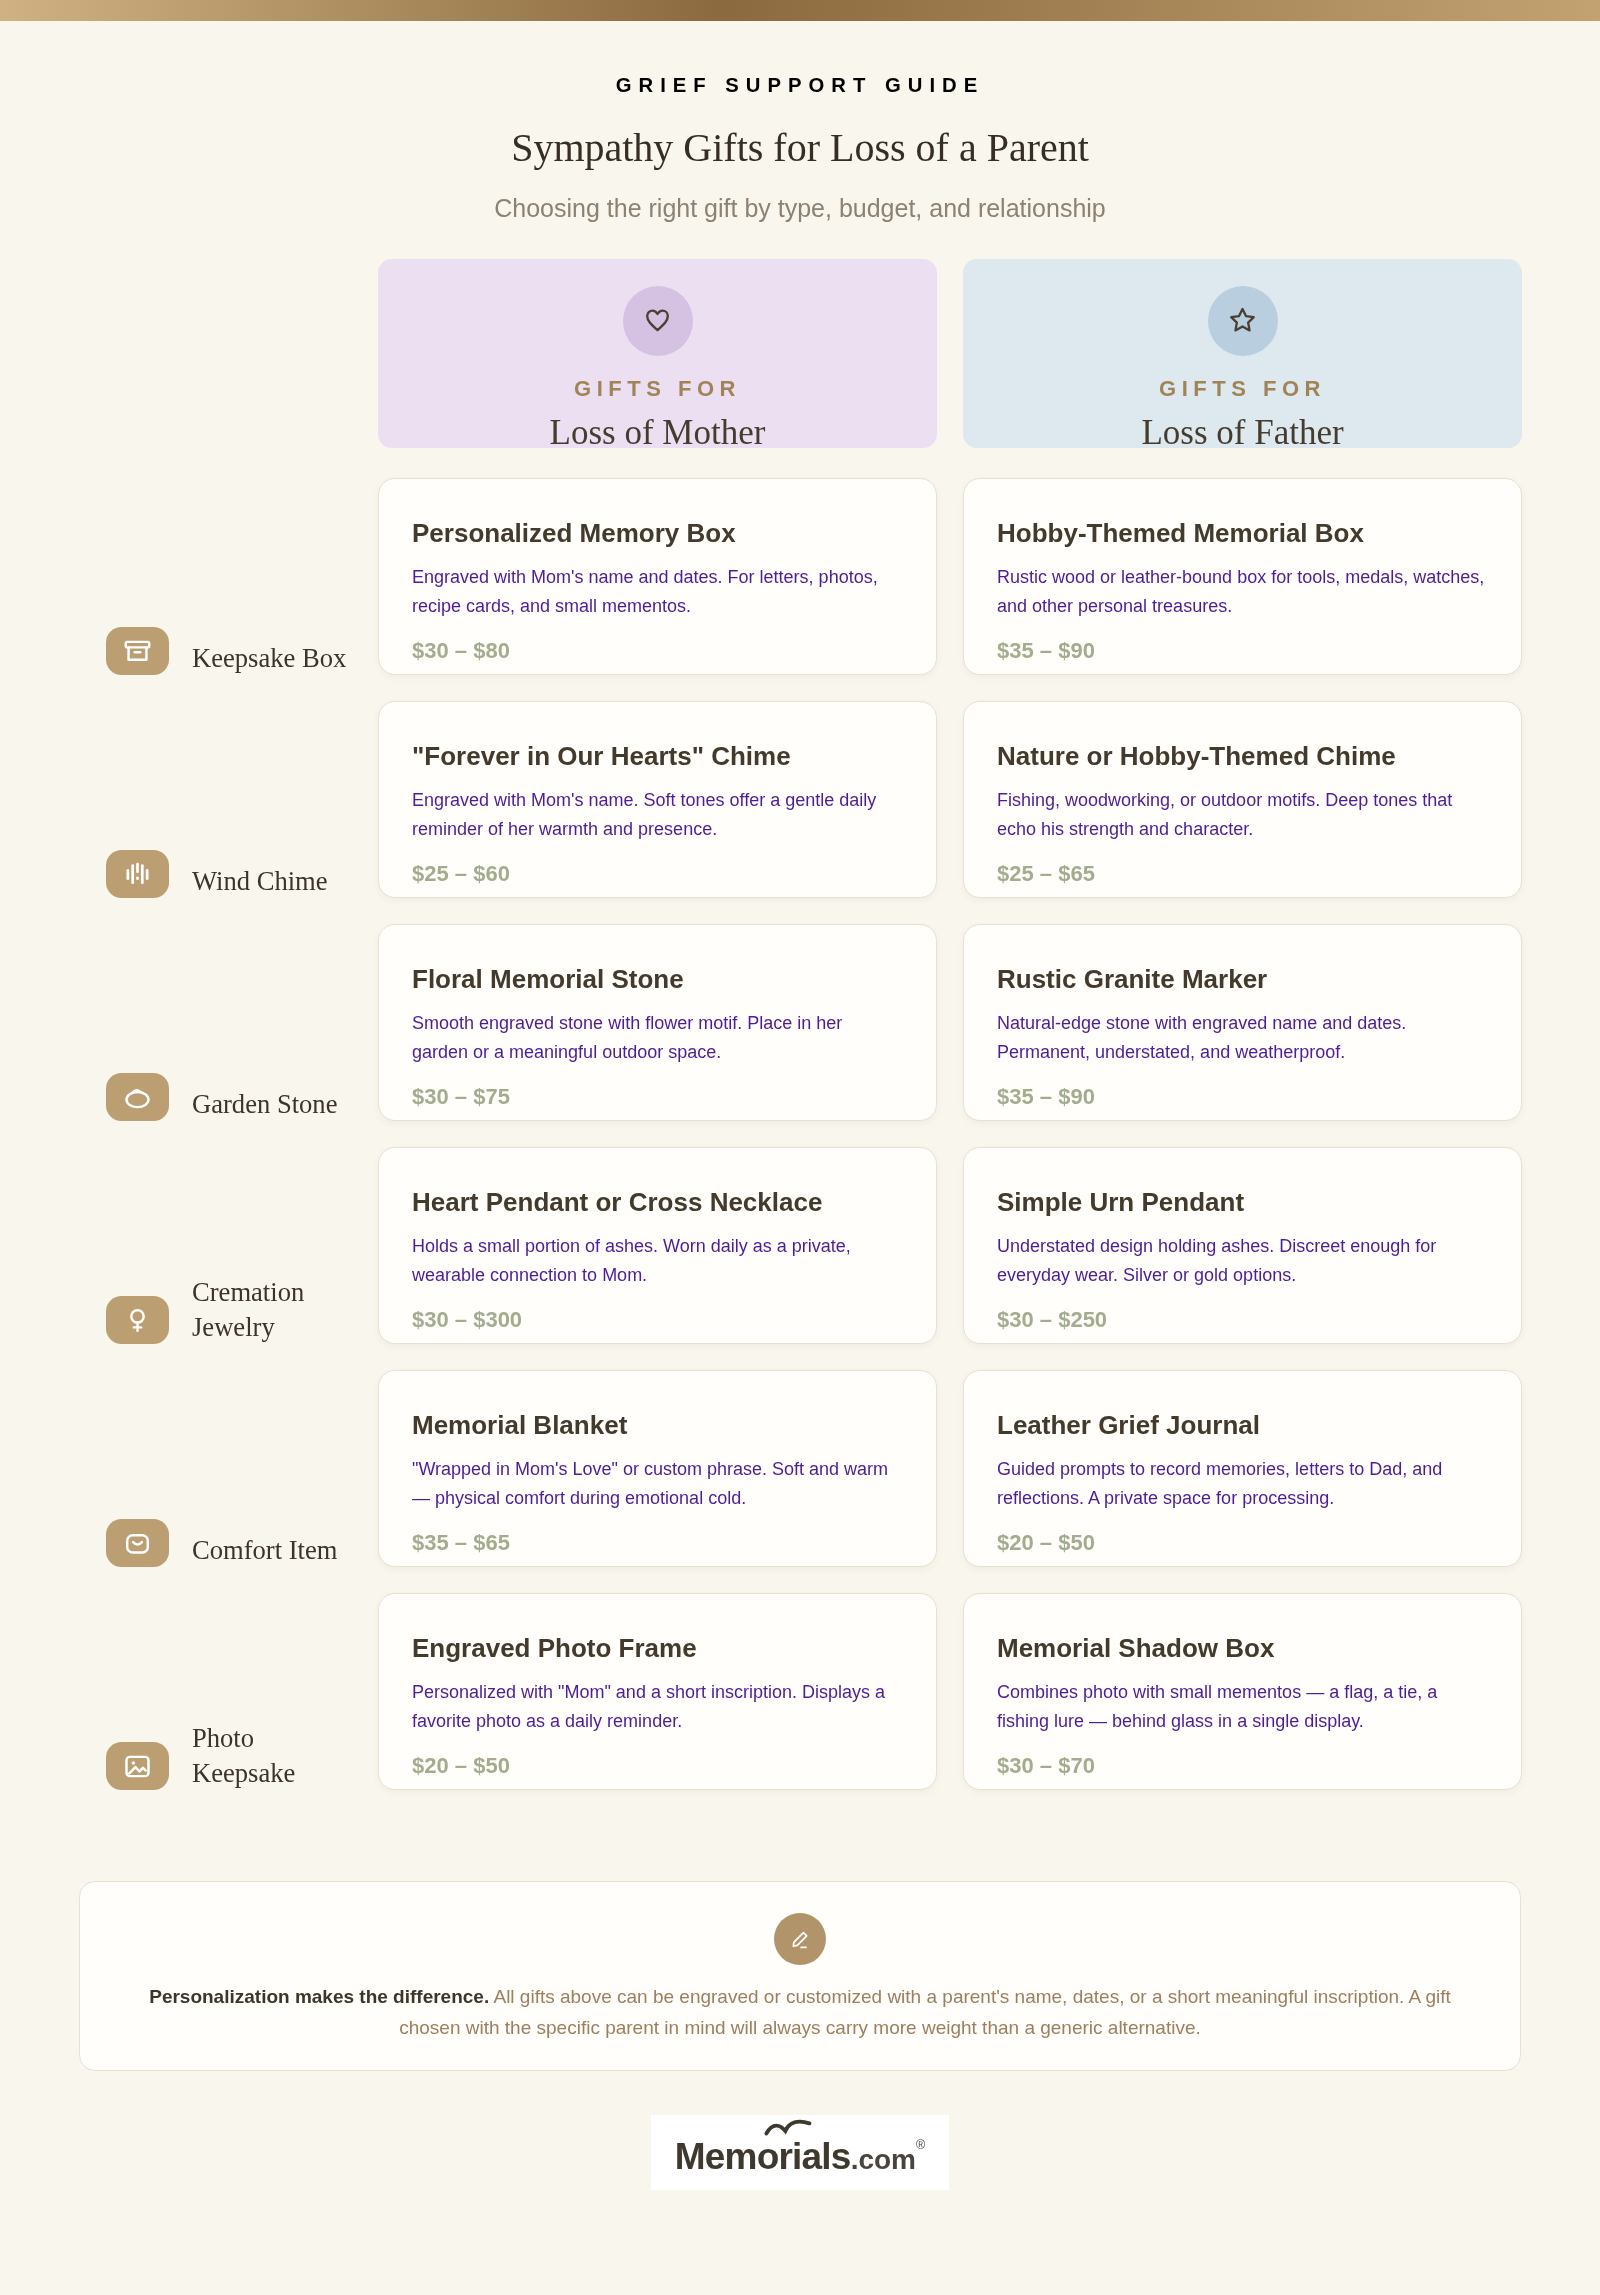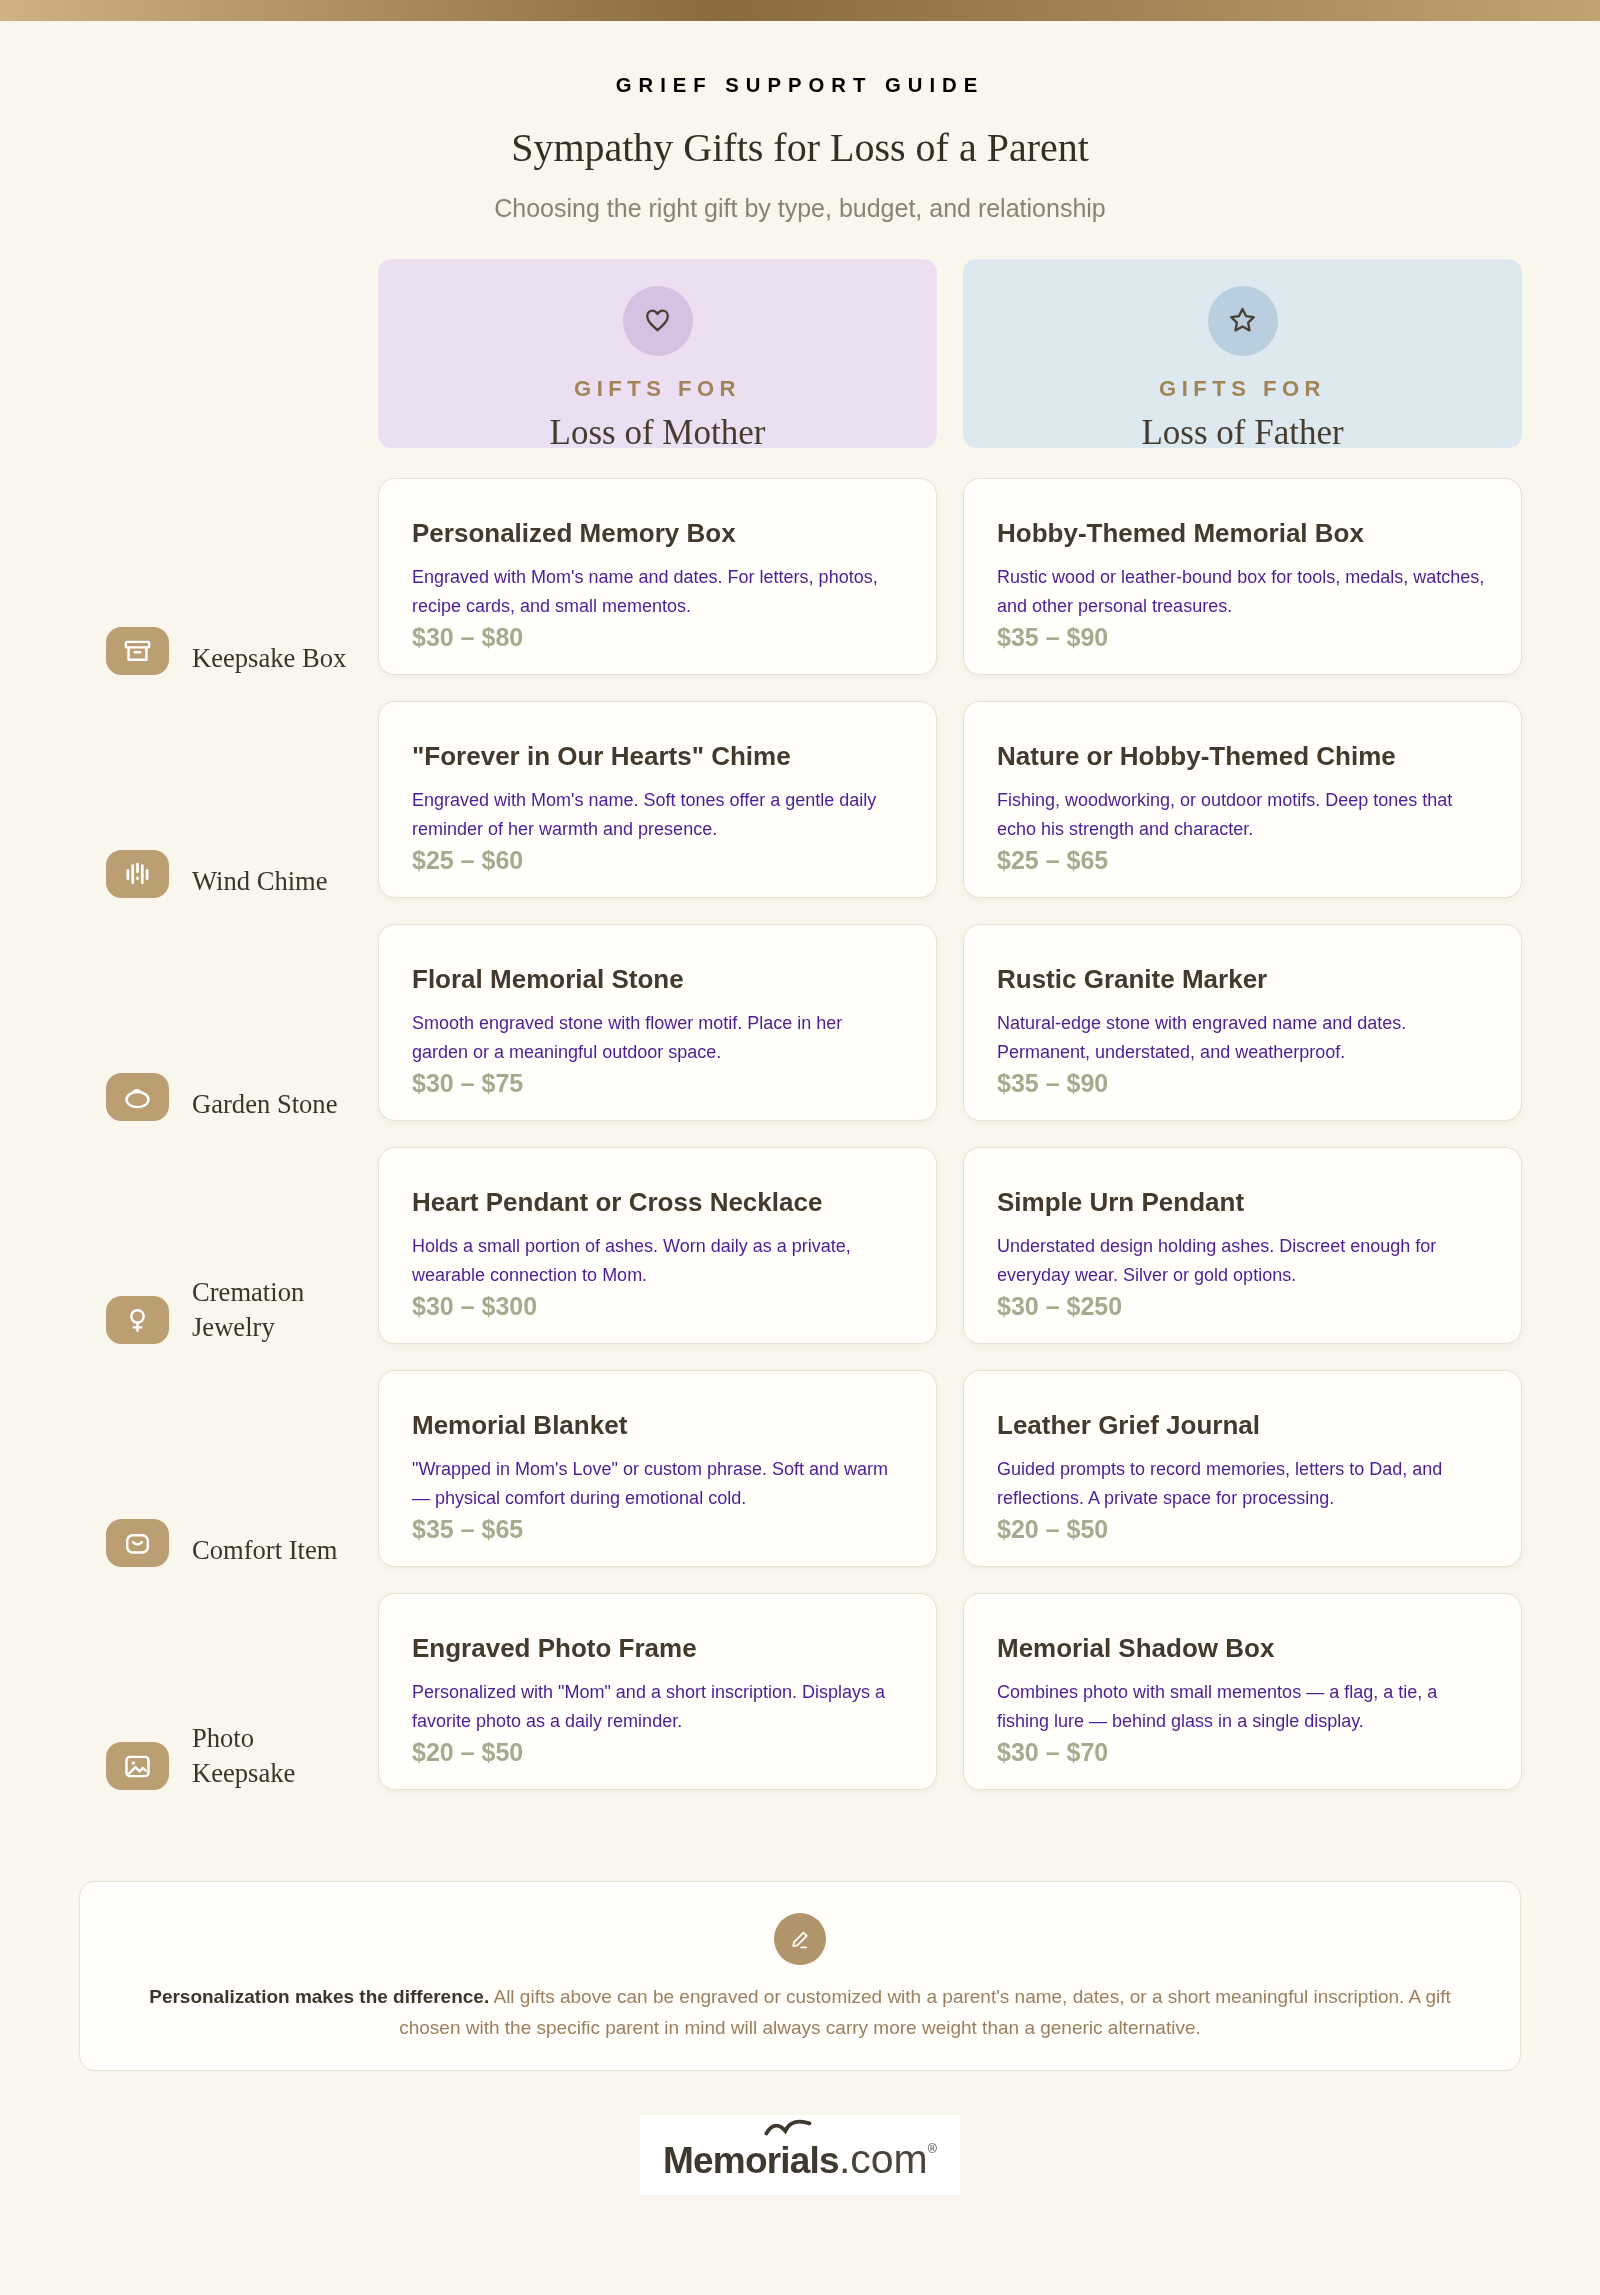--- a/index.html
+++ b/index.html
@@ -69,21 +69,21 @@
   
   .card {
     height: 197px; background: #fffefa;
     border: 1.2px solid #e8e1d3; border-radius: 17px;
     padding: 39px 33px; box-shadow: 0 2.3px 6.3px rgba(90,75,50,.05);
   }
   .card-title { font-size: 26px; font-weight: 700; color: #43392d; }
   .card-desc {
     font-size: 18px; line-height: 1.6; color: #4c1d95; margin-top: 14px;
   }
-  .card-price { font-size: 25px; font-weight: 700; color: #a3ac8e; margin-top: 2px; }
+  .card-price { font-size: 22px; font-weight: 700; color: #a3ac8e; margin-top: 17px; }
   
   .note {
     position: relative; margin: 91px auto 0; width: 1442px;
     background: #fffefa; border: 1.2px solid #e8e1d3; border-radius: 15.6px;
     height: 190px; text-align: center; padding: 100px 47px 0;
   }
   .note-circle {
     position: absolute; top: 31px; left: 50%; transform: translateX(-50%);
     width: 52px; height: 52px; border-radius: 50%; background: #b2946a;
     display: flex; align-items: center; justify-content: center;
@@ -97,21 +97,21 @@
   .logo {
     display: inline-block; position: relative; background: #ffffff;
     padding: 20.3px 23.4px 12.5px;
   }
   .logo-bird {
     position: absolute; top: 1.6px; left: 50%; transform: translateX(-72%);
     width: 55px; height: 20.3px;
   }
   .logo-line { white-space: nowrap; }
   .logo-brand { font-size: 37px; font-weight: 700; color: #3f382e; letter-spacing: -0.8px; }
-  .logo-tld  { font-size: 41px; font-weight: 400; color: #4a443c; }
+  .logo-tld  { font-size: 28px; font-weight: 700; color: #4a443c; }
   .logo-reg  { font-size: 12.5px; color: #4a443c; vertical-align: 20.3px; }
 </style>
 </head>
 <body>
 
 <div class="topbar"></div>
 
 <div class="header">
   <div class="eyebrow">GRIEF SUPPORT GUIDE</div>
   <h1 class="main-title">Sympathy Gifts for Loss of a Parent</h1>

